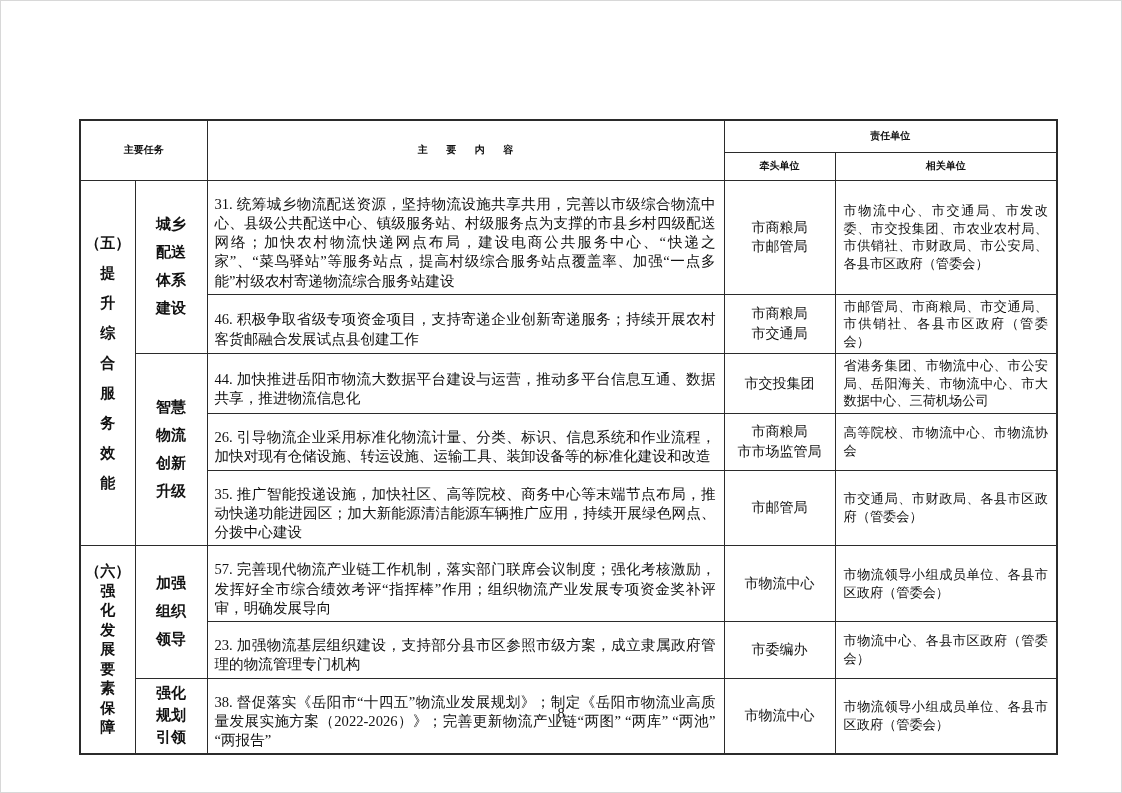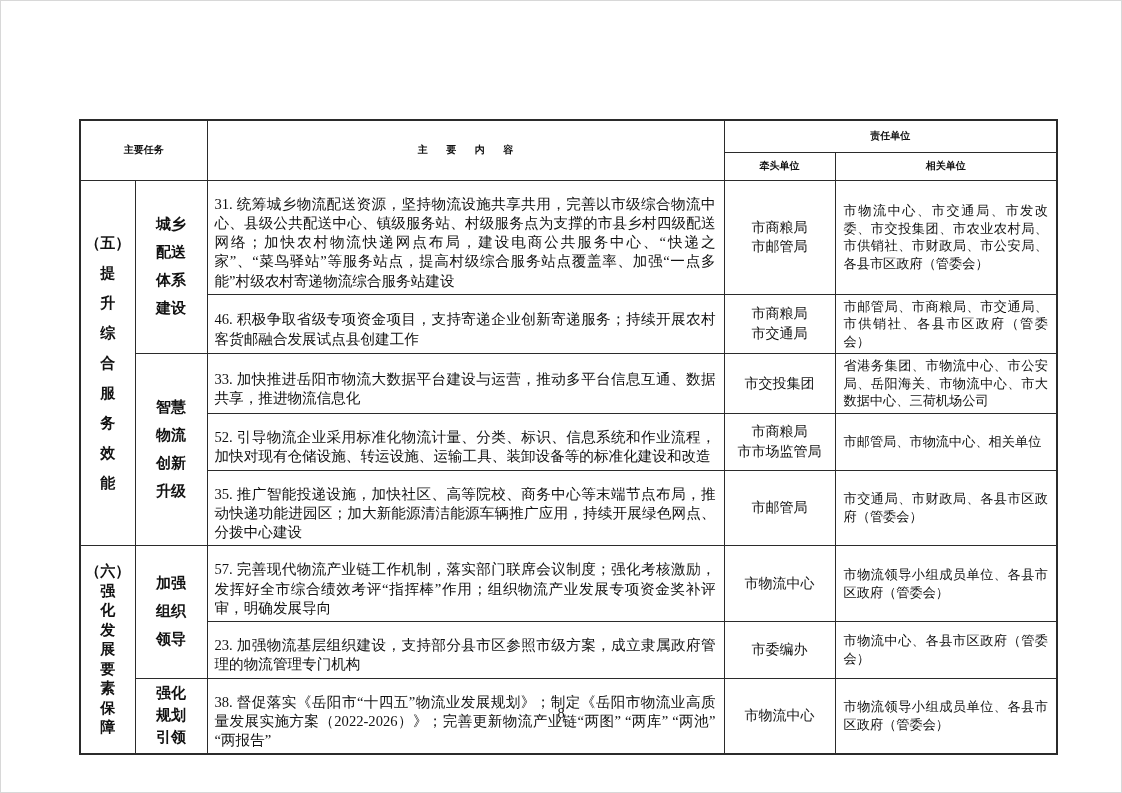--- a/index.html
+++ b/index.html
@@ -124,29 +124,29 @@
         <td class="content">46. 积极争取省级专项资金项目，支持寄递企业创新寄递服务；持续开展农村客货邮融合发展试点县创建工作</td>
         <td class="lead">市商粮局
 市交通局</td>
         <td class="related">市邮管局、市商粮局、市交通局、市供销社、各县市区政府（管委会）</td>
       </tr>
       <tr style="height:53px">
         <td rowspan="3" class="subgroup lh-mid">智慧
 物流
 创新
 升级</td>
-        <td class="content">33. 加快推进岳阳市物流大数据平台建设与运营，推动多平台信息互通、数据共享，推进物流信息化</td>
+        <td class="content">44. 加快推进岳阳市物流大数据平台建设与运营，推动多平台信息互通、数据共享，推进物流信息化</td>
         <td class="lead">市交投集团</td>
         <td class="related">省港务集团、市物流中心、市公安局、岳阳海关、市物流中心、市大数据中心、三荷机场公司</td>
       </tr>
       <tr style="height:49px">
-        <td class="content">52. 引导物流企业采用标准化物流计量、分类、标识、信息系统和作业流程，加快对现有仓储设施、转运设施、运输工具、装卸设备等的标准化建设和改造</td>
+        <td class="content">26. 引导物流企业采用标准化物流计量、分类、标识、信息系统和作业流程，加快对现有仓储设施、转运设施、运输工具、装卸设备等的标准化建设和改造</td>
         <td class="lead">市商粮局
 市市场监管局</td>
-        <td class="related">市邮管局、市物流中心、相关单位</td>
+        <td class="related">高等院校、市物流中心、市物流协会</td>
       </tr>
       <tr style="height:58px">
         <td class="content">35. 推广智能投递设施，加快社区、高等院校、商务中心等末端节点布局，推动快递功能进园区；加大新能源清洁能源车辆推广应用，持续开展绿色网点、分拨中心建设</td>
         <td class="lead">市邮管局</td>
         <td class="related">市交通局、市财政局、各县市区政府（管委会）</td>
       </tr>
       <tr style="height:65px">
         <td rowspan="3" class="group lh-tight">（六）
 强
 化

